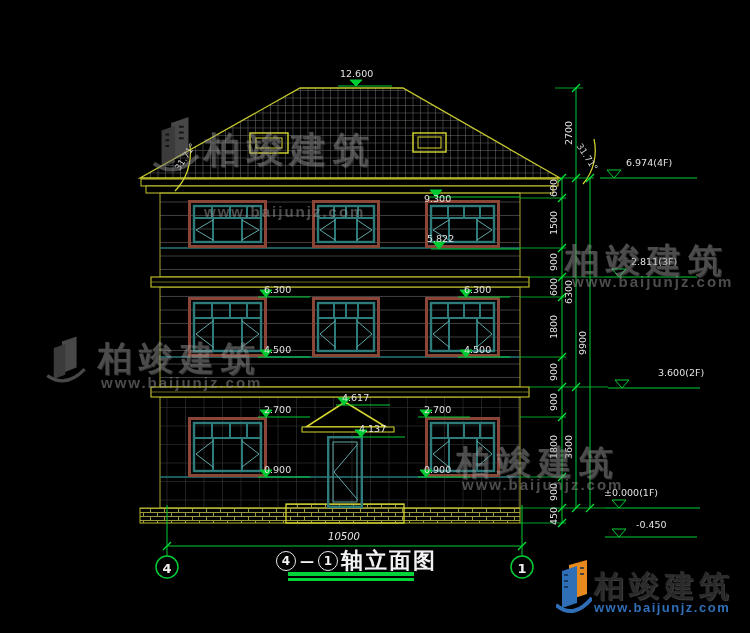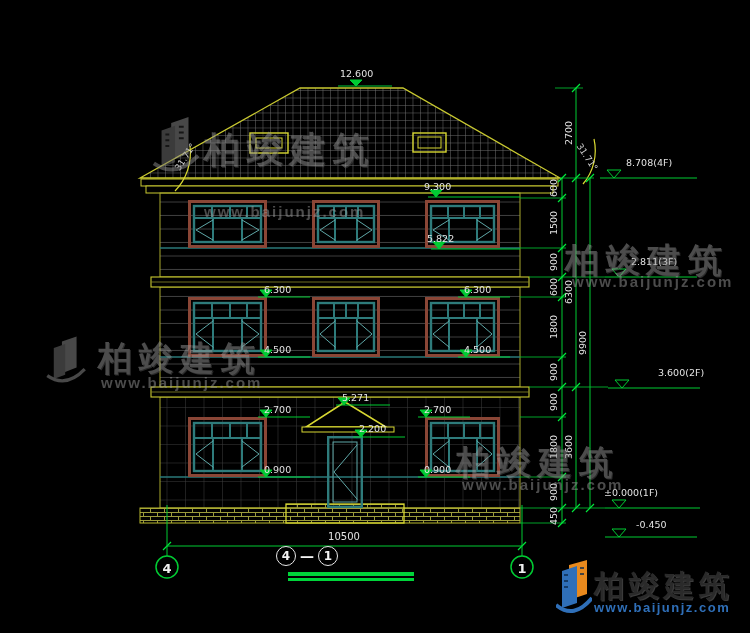--- a/index.html
+++ b/index.html
@@ -1,21 +1,21 @@
 <!DOCTYPE html>
 <html><head>
 <meta charset="utf-8">
 <style>
   html,body{margin:0;padding:0;background:#000;}
   .canvas{position:relative;width:750px;height:633px;background:#000;overflow:hidden;
           font-family:"Liberation Sans", sans-serif;border-radius:27px;}
   .canvas svg.linework{position:absolute;left:0;top:0;}
   .dim{position:absolute;color:#e2e2e2;font:9.5px "DejaVu Sans", sans-serif;white-space:nowrap;line-height:1;}
   .rot{transform:translate(-50%,-50%) rotate(-90deg);transform-origin:center;}
-  .ctr{transform:translate(-50%,0);}
+  .ctr{transform:translate(-50%,0);font-style:italic;}
   .wm{position:absolute;color:#979797;opacity:.5;font-weight:bold;white-space:nowrap;
       font-family:"Liberation Sans", sans-serif;}
   .wm-brand{font-size:36px;letter-spacing:7px;text-shadow:1px 1px 0 #555;}
   .wm-url{font-size:15px;letter-spacing:2px;}
   .angle{position:absolute;color:#cfcfcf;font:9px "DejaVu Sans", sans-serif;white-space:nowrap;}
   .titleblock{position:absolute;left:276px;top:546px;display:flex;align-items:center;gap:3px;color:#f2f2f2;}
   .circ{display:inline-flex;align-items:center;justify-content:center;width:18px;height:18px;
         border:1.6px solid #e8e8e8;border-radius:50%;font:bold 12px "DejaVu Sans", sans-serif;}
   .tdash{font:bold 14px "DejaVu Sans", sans-serif;margin:0 1px;}
   .tname{font:bold 22px "DejaVu Sans", sans-serif;letter-spacing:2px;}
@@ -197,34 +197,34 @@
       <path d="M353 437 H405" fill="none"></path>
         <path d="M355 430 L367 430 L361 437 Z"></path>
       <path d="M258 477 H310" fill="none"></path>
         <path d="M260 470 L272 470 L266 477 Z"></path>
       <path d="M418 477 H470" fill="none"></path>
         <path d="M420 470 L432 470 L426 477 Z"></path>
     </g>
   </svg>
 
   <div class="dim" style="left:340px;top:69px">12.600</div>
-  <div class="dim" style="left:424px;top:182px">9.300</div>
+  <div class="dim" style="left:424px;top:194px">9.300</div>
   <div class="dim" style="left:427px;top:234px">5.822</div>
   <div class="dim" style="left:264px;top:285px">6.300</div>
   <div class="dim" style="left:464px;top:285px">6.300</div>
   <div class="dim" style="left:264px;top:345px">4.500</div>
   <div class="dim" style="left:464px;top:345px">4.500</div>
-  <div class="dim" style="left:342px;top:393px">5.271</div>
+  <div class="dim" style="left:342px;top:393px">4.617</div>
   <div class="dim" style="left:264px;top:405px">2.700</div>
   <div class="dim" style="left:424px;top:405px">2.700</div>
-  <div class="dim" style="left:359px;top:424px">2.200</div>
+  <div class="dim" style="left:359px;top:424px">4.137</div>
   <div class="dim" style="left:264px;top:465px">0.900</div>
   <div class="dim" style="left:424px;top:465px">0.900</div>
 
-  <div class="dim" style="left:626px;top:158px">8.708(4F)</div>
+  <div class="dim" style="left:626px;top:158px">6.974(4F)</div>
   <div class="dim" style="left:631px;top:257px">2.811(3F)</div>
   <div class="dim" style="left:658px;top:368px">3.600(2F)</div>
   <div class="dim" style="left:604px;top:488px">±0.000(1F)</div>
   <div class="dim" style="left:636px;top:520px">-0.450</div>
 
   <div class="dim rot" style="left:554px;top:188px">600</div>
   <div class="dim rot" style="left:554px;top:223px">1500</div>
   <div class="dim rot" style="left:554px;top:262px">900</div>
   <div class="dim rot" style="left:554px;top:287px">600</div>
   <div class="dim rot" style="left:554px;top:327px">1800</div>
@@ -242,20 +242,21 @@
   <div class="angle" style="left:572px;top:152px;transform:rotate(57deg)">31.71°</div>
 
   <div class="dim ctr" style="left:344px;top:532px;font-size:10px">10500</div>
   <div class="axisnum" style="left:167px;top:568px">4</div>
   <div class="axisnum" style="left:522px;top:568px">1</div>
 
   <div class="titleblock">
     <span class="circ">4</span>
     <span class="tdash">—</span>
     <span class="circ">1</span>
+    <span class="tname">轴立面图</span>
   </div>
   <div class="uline" style="left:288px;top:572px;width:126px;height:4px"></div>
   <div class="uline" style="left:288px;top:578px;width:126px;height:2.5px"></div>
 
   <div class="wm" style="left:150px;top:114px">
     <svg width="52" height="64" viewBox="0 0 54 64">
       <path d="M22 8 L40 2 L40 40 L22 47 Z" fill="#8f8f8f"></path>
       <path d="M12 16 L26 11 L26 49 L12 54 Z" fill="#767676"></path>
       <path d="M16 20 h4 M16 26 h4 M16 32 h4 M30 12 h5 M30 18 h5 M30 24 h5" stroke="#2c2c2c" stroke-width="2" fill="none"></path>
       <path d="M4 50 Q27 66 50 42" stroke="#8f8f8f" stroke-width="4" fill="none"></path>

